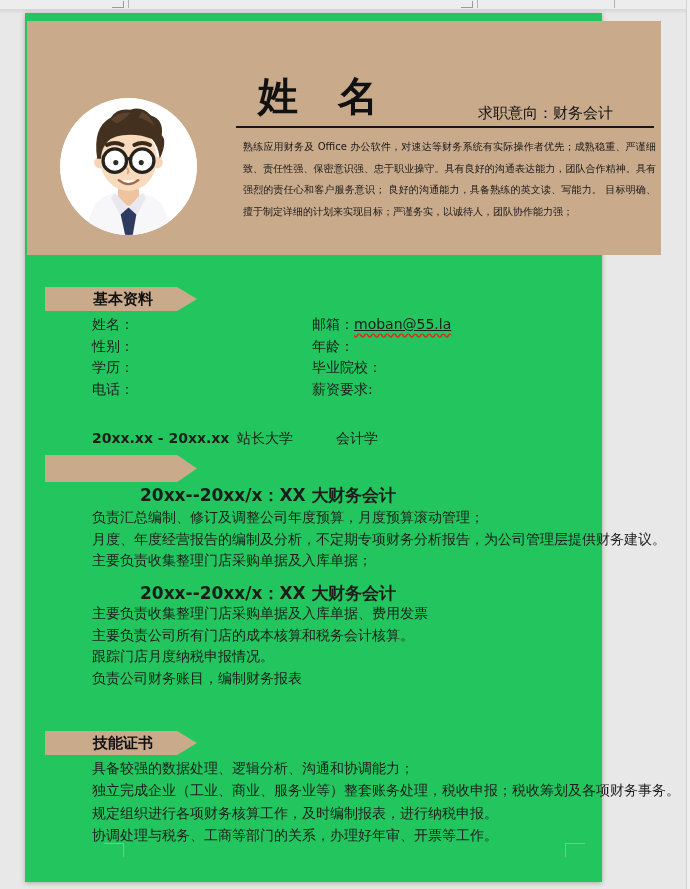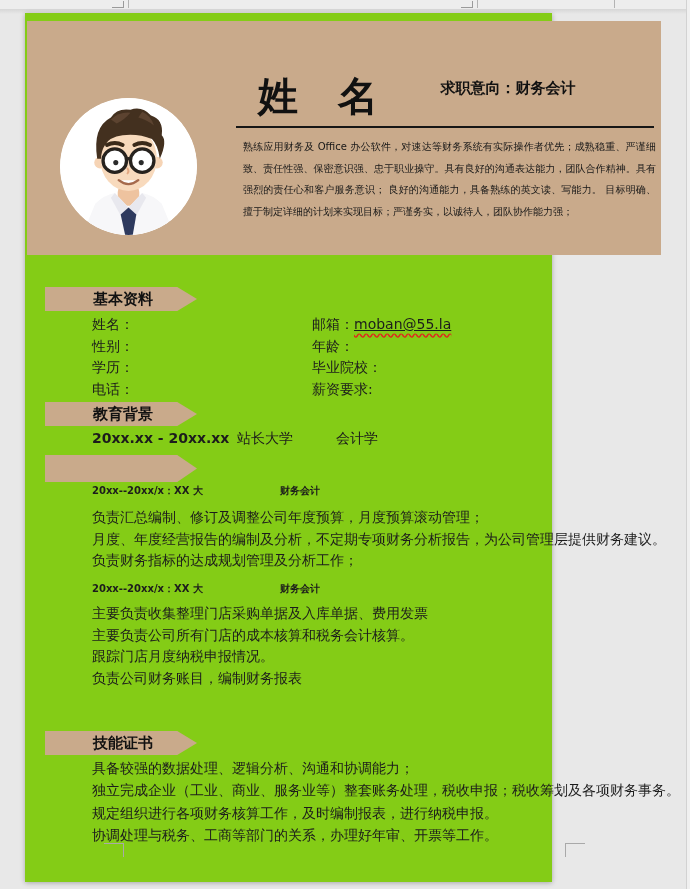--- a/index.html
+++ b/index.html
@@ -13,47 +13,47 @@
   
   .top-strip{left:0;top:0;width:690px;height:9px;background:#ededed;}
   .strip-shadow{left:0;top:9px;width:690px;height:5px;
     background:linear-gradient(#d6d6d6,#e8e8e8);}
   .ruler-mark{border-bottom:1px solid #9a9a9a;border-right:1px solid #9a9a9a;width:11px;height:6px;top:1px;}
   .ruler-tick{width:1px;height:8px;background:#b3b3b3;top:0;}
   .win-edge{left:686px;top:0;width:1px;height:889px;background:#d2d2d2;}
   .win-edge2{left:687px;top:0;width:3px;height:889px;background:#f0f0f0;}
   
   .page{
-    left:25px;top:13px;width:527px;height:869px;background:#84cc16;
+    left:25px;top:13px;width:577px;height:869px;background:#22c55e;
     box-shadow:0 1px 5px rgba(0,0,0,.28);
   }
   .band{left:2px;top:8px;width:634px;height:234px;background:#c9aa8b;}
   .avatar{left:35px;top:85px;width:137px;height:137px;border-radius:50%;
     background:#ffffff;overflow:hidden;}
   .name{left:233px;top:56px;font-size:40px;font-weight:bold;
     letter-spacing:5px;word-spacing:16px;color:#111;white-space:nowrap;}
-  .objective{left:378px;top:66px;width:210px;text-align:center;font-size:15px;
-    font-weight:bold;color:#111;white-space:nowrap;}
+  .objective{left:378px;top:91px;width:210px;text-align:right;font-size:15px;
+    font-weight:normal;color:#111;white-space:nowrap;}
   .divider{left:211px;top:113px;width:418px;height:2px;background:#161616;}
   .summary{left:218px;top:123px;width:413px;font-size:10px;line-height:21.6px;
     text-align:justify;color:#171717;}
   
   .sec-arrow{
     left:20px;width:152px;height:24px;background:#c9aa8b;
     clip-path:polygon(0 0,87% 0,100% 50%,87% 100%,0 100%);
     display:flex;align-items:center;
   }
   .sec-arrow span{padding-left:48px;font-size:15px;font-weight:bold;color:#111;
     white-space:nowrap;}
   
   .t14{font-size:14px;color:#1c1c1c;white-space:nowrap;}
   .rows div{height:21.5px;line-height:21.5px;}
   .bullets div{height:21.5px;line-height:21.5px;}
   .bullets.wide div{height:22.3px;line-height:22.3px;}
-  .job-head{font-weight:bold;font-size:10px;white-space:nowrap;}
+  .job-head{font-weight:bold;font-size:17px;white-space:nowrap;margin-left:48px;}
   .job-head .role{position:absolute;left:188px;}
   .email a{color:#1c1c1c;text-decoration:underline;}
   .email a i{font-style:normal;text-decoration:underline wavy #e0261c;
     text-underline-offset:4px;text-align:center;}
   .edu-period{font-weight:bold;}
   
   .crop{width:19px;height:13px;top:830px;}
   .crop.l{left:79px;border-top:1px solid #a9a9a9;border-right:1px solid #a9a9a9;}
   .crop.r{left:540px;border-top:1px solid #a9a9a9;border-left:1px solid #a9a9a9;}
 </style>
@@ -130,41 +130,38 @@
     <div>学历：</div>
     <div>电话：</div>
   </div>
   <div class="abs rows t14" style="left:287px;top:301px">
     <div class="email"><span>邮箱：</span><a href="#"><i>moban@55.la</i></a></div>
     <div>年龄：</div>
     <div>毕业院校：</div>
     <div>薪资要求:</div>
   </div>
 
-  <div class="abs sec-arrow" style="top:389px">
-    <span>教育背景</span>
-  </div>
   <div class="abs t14" style="left:67px;top:417px">
     <span class="edu-period">20xx.xx - 20xx.xx</span>
     <span class="abs" style="left:145px">站长大学</span>
     <span class="abs" style="left:244px">会计学</span>
   </div>
 
   <div class="abs sec-arrow" style="top:442px;height:27px">
     <span></span>
   </div>
 
   <div class="abs t14 job-head" style="left:67px;top:471px">
     <span>20xx--20xx/x：XX 大</span>
     <span class="role">财务会计</span>
   </div>
   <div class="abs bullets t14" style="left:67px;top:494px">
     <div>负责汇总编制、修订及调整公司年度预算，月度预算滚动管理；</div>
     <div>月度、年度经营报告的编制及分析，不定期专项财务分析报告，为公司管理层提供财务建议。</div>
-    <div>负责财务指标的达成规划管理及分析工作；</div>
+    <div>主要负责收集整理门店采购单据及入库单据；</div>
   </div>
 
   <div class="abs t14 job-head" style="left:67px;top:569px">
     <span>20xx--20xx/x：XX 大</span>
     <span class="role">财务会计</span>
   </div>
   <div class="abs bullets t14" style="left:67px;top:590px">
     <div>主要负责收集整理门店采购单据及入库单据、费用发票</div>
     <div>主要负责公司所有门店的成本核算和税务会计核算。</div>
     <div>跟踪门店月度纳税申报情况。</div>

